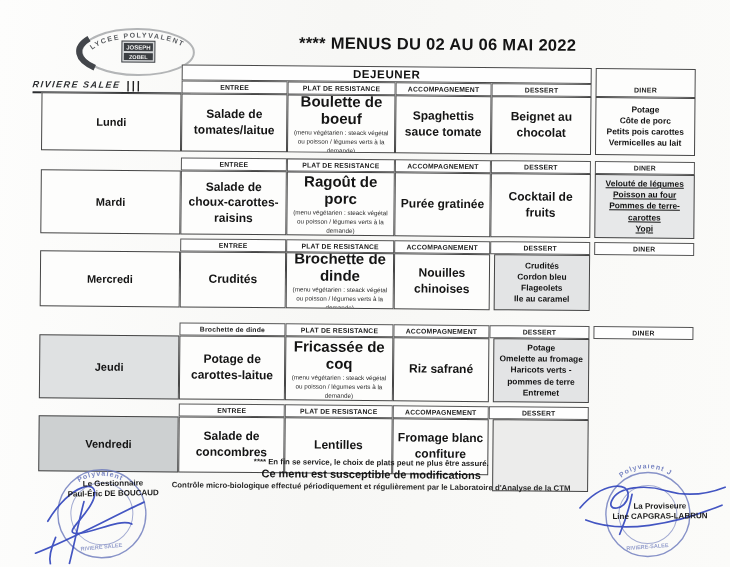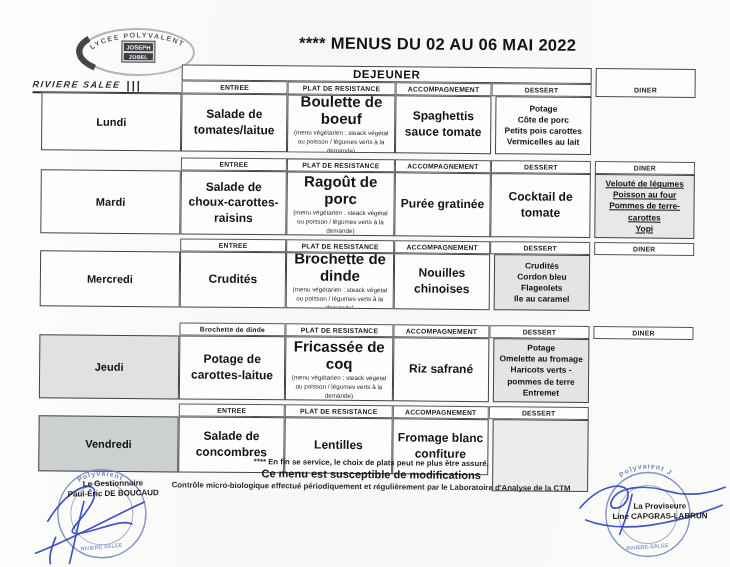--- a/index.html
+++ b/index.html
@@ -133,20 +133,21 @@
       </div>
 
       <div class="grid6" style="grid-template-rows:58px">
         <div class="cell day">Lundi</div>
         <div class="cell entree">Salade de tomates/laitue</div>
         <div class="cell">
           <div class="plat-main">Boulette de boeuf</div>
           <div class="plat-note">(menu végétarien : steack végétal ou poisson / légumes verts à la demande)</div>
         </div>
         <div class="cell accomp">Spaghettis sauce tomate</div>
+        <div class="cell dessert">Beignet au chocolat</div>
         <div class="cell diner">Potage
 Côte de porc
 Petits pois carottes
 Vermicelles au lait</div>
       </div>
 
       <section class="day-block">
         <div class="grid6 strip">
           <div class="nocell"></div>
           <div class="strip-cell">ENTREE</div>
@@ -156,21 +157,21 @@
           <div class="strip-cell diner-lbl">DINER</div>
         </div>
         <div class="grid6" style="grid-template-rows:64px">
           <div class="cell day">Mardi</div>
           <div class="cell entree">Salade de choux-carottes-raisins</div>
           <div class="cell">
             <div class="plat-main">Ragoût de porc</div>
             <div class="plat-note">(menu végétarien : steack végétal ou poisson / légumes verts à la demande)</div>
           </div>
           <div class="cell accomp">Purée gratinée</div>
-          <div class="cell dessert">Cocktail de tomate</div>
+          <div class="cell dessert">Cocktail de fruits</div>
           <div class="cell diner bg-diner-a">Velouté de légumes
 Poisson au four
 Pommes de terre-
 carottes
 Yopi</div>
         </div>
       </section>
 
       <section class="day-block gap-sm">
         <div class="grid6 strip">

